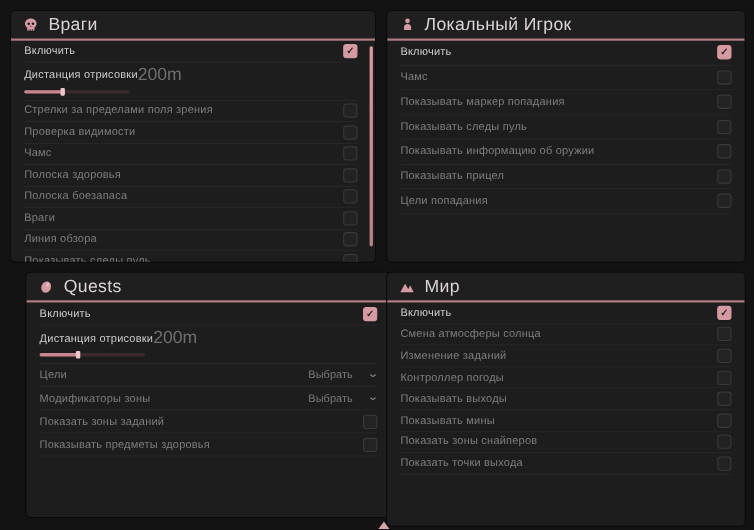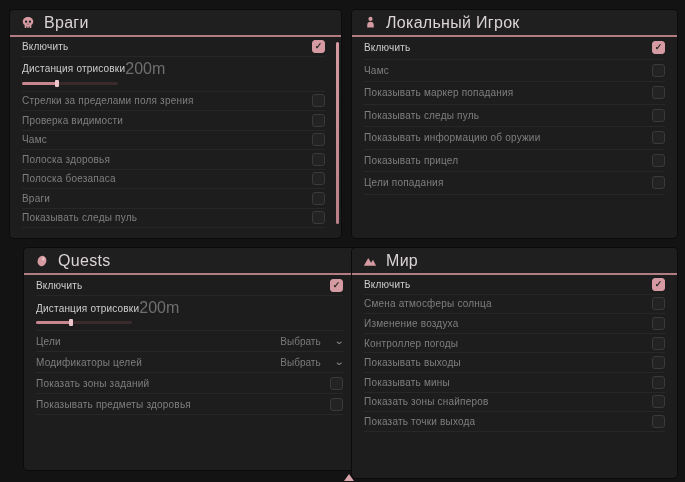--- a/index.html
+++ b/index.html
@@ -131,20 +131,24 @@
   </div>
         <div class="row">
     <span class="lbl">Полоска боезапаса</span>
     <span class="checkbox"></span>
   </div>
         <div class="row">
     <span class="lbl">Враги</span>
     <span class="checkbox"></span>
   </div>
         <div class="row">
+    <span class="lbl">Линия обзора</span>
+    <span class="checkbox"></span>
+  </div>
+        <div class="row">
     <span class="lbl">Показывать следы пуль</span>
     <span class="checkbox"></span>
   </div>
       </div>
     <div class="scrollbar"></div>
   </section>
 
   <section class="panel p1">
     <div class="panel-header">
       <span class="hicon">
@@ -217,21 +221,21 @@
     </div>
   </div>
         <div class="row">
     <span class="lbl">Цели</span>
     <span class="select">
       <span class="sel-val">Выбрать</span>
       <span class="chev">⌄</span>
     </span>
   </div>
         <div class="row">
-    <span class="lbl">Модификаторы целей</span>
+    <span class="lbl">Модификаторы зоны</span>
     <span class="select">
       <span class="sel-val">Выбрать</span>
       <span class="chev">⌄</span>
     </span>
   </div>
         <div class="row">
     <span class="lbl">Показать зоны заданий</span>
     <span class="checkbox"></span>
   </div>
         <div class="row">
@@ -255,21 +259,21 @@
     <span class="lbl">Включить</span>
     <span class="checkbox checked">
             <span class="check">✓</span>
           </span>
   </div>
         <div class="row">
     <span class="lbl">Смена атмосферы солнца</span>
     <span class="checkbox"></span>
   </div>
         <div class="row">
-    <span class="lbl">Изменение воздуха</span>
+    <span class="lbl">Изменение заданий</span>
     <span class="checkbox"></span>
   </div>
         <div class="row">
     <span class="lbl">Контроллер погоды</span>
     <span class="checkbox"></span>
   </div>
         <div class="row">
     <span class="lbl">Показывать выходы</span>
     <span class="checkbox"></span>
   </div>

